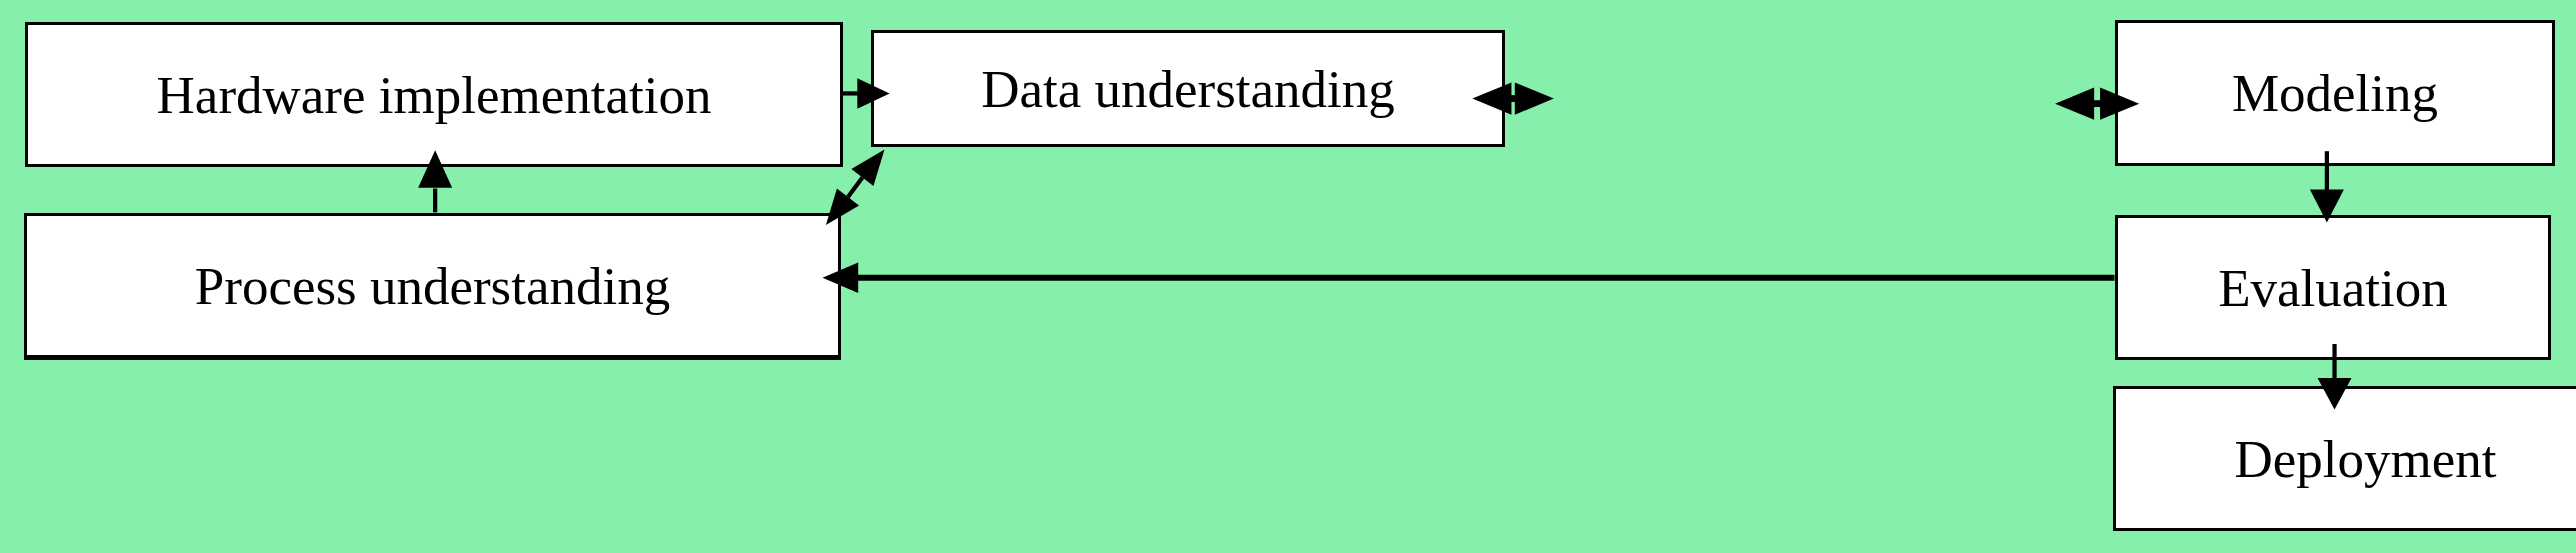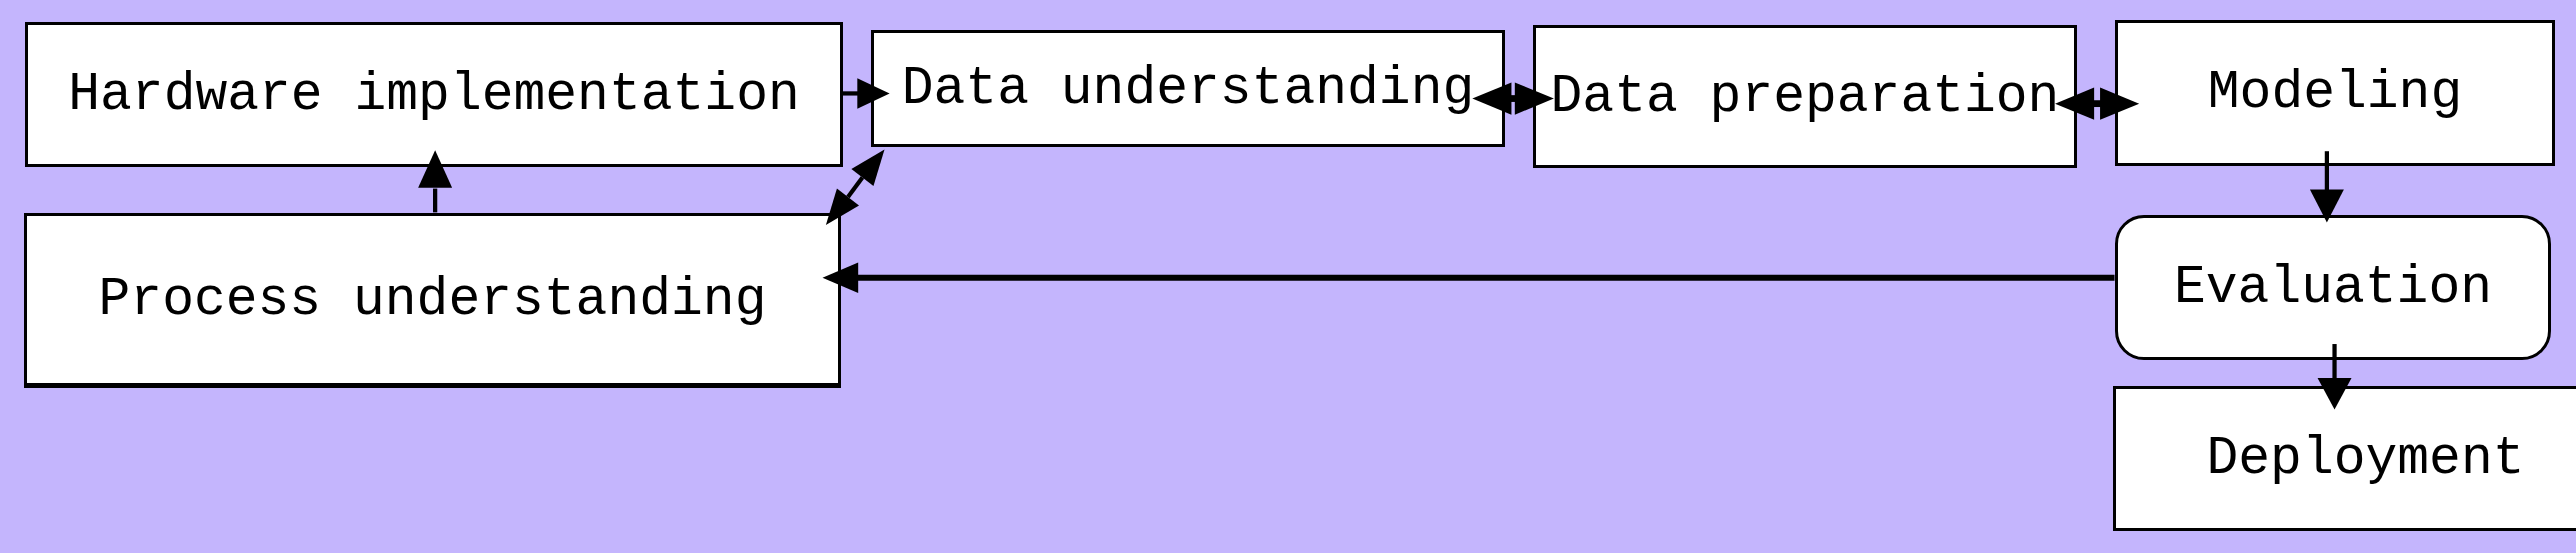--- a/index.html
+++ b/index.html
@@ -1,57 +1,54 @@
 <!DOCTYPE html>
 <html style="font-size:13.6px"><head>
 <meta charset="utf-8">
 <style>
   html,body{margin:0;padding:0;background:#ffffff;}
   .canvas{
     position:relative;
     width:2576px;height:553px;
-    background:#c4b5fd;
-    font-family:Liberation Mono, monospace;
+    background:#86efac;
+    font-family:Liberation Serif, serif;
     overflow:hidden;
   }
   .node{
     position:absolute;
     box-sizing:border-box;
     border:3.4px solid #000000;
     background:#ffffff;
     display:flex;align-items:center;justify-content:center;
     font-size:53px;color:#000000;
     white-space:nowrap;
   }
   #n-hw{left:25px;  top:22px;  width:818px; height:145px;}
   #n-du{left:871px;top:30px;  width:634px; height:117px;}
   #n-dp{left:1533px;top:25px;  width:544px; height:143px;}
   #n-mo{left:2115px;top:20.4px;  width:440px; height:146px;justify-content:center;}
-  #n-pu{left:24px;  top:213px; width:817px; height:175px; border-width:3.4px 3.4px 5.1px 3.4px;}
-  #n-ev{left:2115px;top:215px; width:436px; height:145px;border-radius:29px;}
+  #n-pu{left:24px;  top:213px; width:817px; height:147px; border-width:3.4px 3.4px 5.1px 3.4px;}
+  #n-ev{left:2115px;top:215px; width:436px; height:145px;}
   #n-de{left:2113px;top:386px; width:505px; height:145px;}
   .arrow-layer{
     position:absolute;left:0;top:0;width:2576px;height:553px;
     pointer-events:none;
   }
   .arrow-layer *{stroke-linecap:butt;}
 </style>
 </head>
 <body>
 
 <div class="canvas">
 
   <div class="node" id="n-hw">
     <span>Hardware implementation</span>
   </div>
   <div class="node" id="n-du">
     <span>Data understanding</span>
-  </div>
-  <div class="node" id="n-dp">
-    <span>Data preparation</span>
   </div>
   <div class="node" id="n-mo">
     <span>Modeling</span>
   </div>
   <div class="node" id="n-pu">
     <span>Process understanding</span>
   </div>
   <div class="node" id="n-ev">
     <span>Evaluation</span>
   </div>

